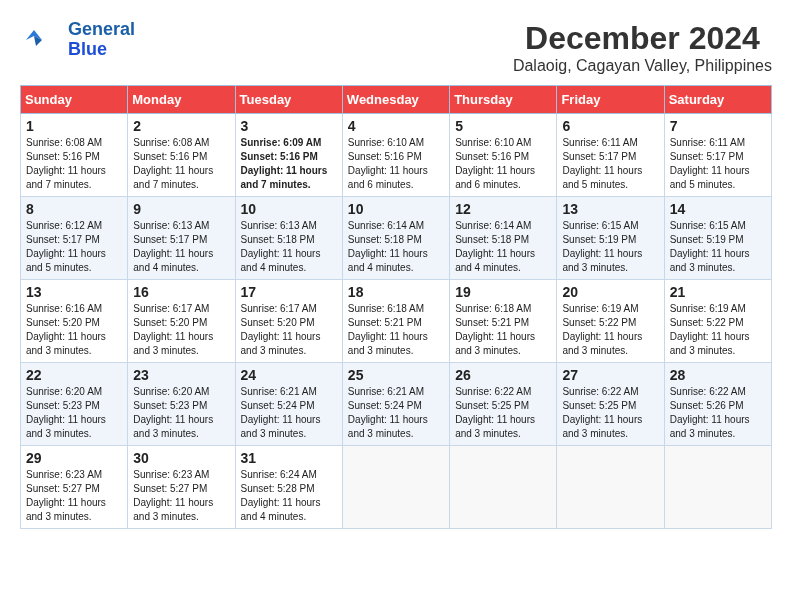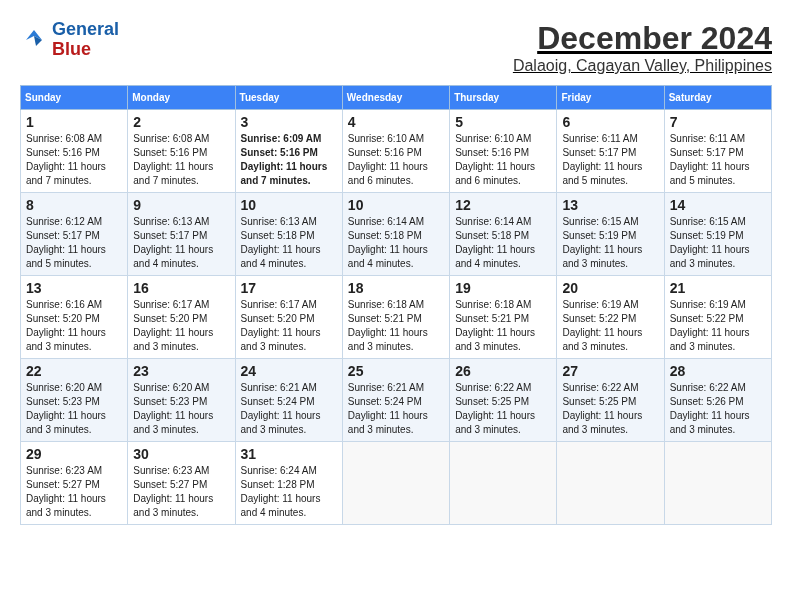--- a/index.html
+++ b/index.html
@@ -12,55 +12,54 @@
     }
     .header {
       display: flex;
       justify-content: space-between;
       align-items: flex-start;
       margin-bottom: 10px;
     }
     .logo {
       display: flex;
       align-items: center;
-      gap: 4px;
+      gap: 20px;
     }
     .logo-text {
       font-size: 18px;
       font-weight: bold;
       color: #333;
       line-height: 1.1;
     }
     .logo-text span { color: #1a5fa8; }
     .logo-bird {
       width: 28px;
       height: 28px;
     }
     .title-block {
-      text-align: right;
-      text-decoration: underline;
+      text-align: center;
     }
     .month-title {
       font-size: 32px;
       font-weight: bold;
       color: #333;
     }
     .location {
       font-size: 16px;
       color: #333;
     }
     table {
       width: 100%;
       border-collapse: collapse;
       table-layout: fixed;
     }
     thead tr th {
-      background: #3b82f6;
+      background: #ef4444;
       color: #fff;
-      font-size: 10px;
+      font-size: 13px;
       font-weight: bold;
       padding: 6px 4px;
       text-align: left;
       border: 1px solid #a0c0e0;
     }
     tbody tr td {
       border: 1px solid #c8d8e8;
       vertical-align: top;
       padding: 4px 5px;
       font-size: 10px;
@@ -87,21 +86,21 @@
 <body>
 
 <div class="header">
   <div class="logo">
     <svg class="logo-bird" viewBox="0 0 28 28">
       <polygon points="14,4 22,14 14,10 6,14" fill="#2b7bd6"></polygon>
       <polygon points="14,10 22,14 16,20" fill="#1a5fa8"></polygon>
     </svg>
     <div>
       <div class="logo-text">
-        <span>General</span><br><span style="color:#b91c1c">Blue</span>
+        <span>General</span><br><span style="color:#1d4ed8">Blue</span>
       </div>
     </div>
   </div>
   <div class="title-block">
     <div class="month-title">December 2024</div>
     <div class="location">Dalaoig, Cagayan Valley, Philippines</div>
   </div>
 </div>
 
 <table>
@@ -302,21 +301,21 @@
         </td>
         <td>
           <span class="day-num">30</span>
           <div class="day-info" style="white-space: pre-wrap;">Sunrise: 6:23 AM
 Sunset: 5:27 PM
 Daylight: 11 hours and 3 minutes.</div>
         </td>
         <td>
           <span class="day-num">31</span>
           <div class="day-info" style="white-space: pre-wrap;">Sunrise: 6:24 AM
-Sunset: 1:28 PM
+Sunset: 5:28 PM
 Daylight: 11 hours and 4 minutes.</div>
         </td>
         <td class="empty"></td>
         <td class="empty"></td>
         <td class="empty"></td>
         <td class="empty"></td>
       </tr>
     </tbody>
 </table>
 

